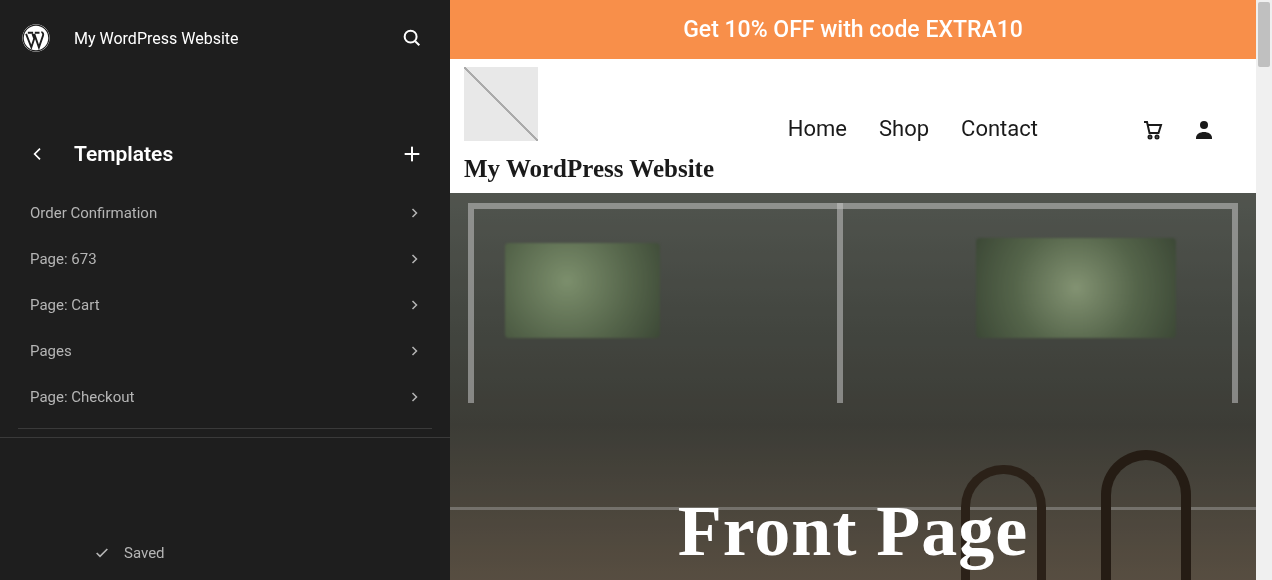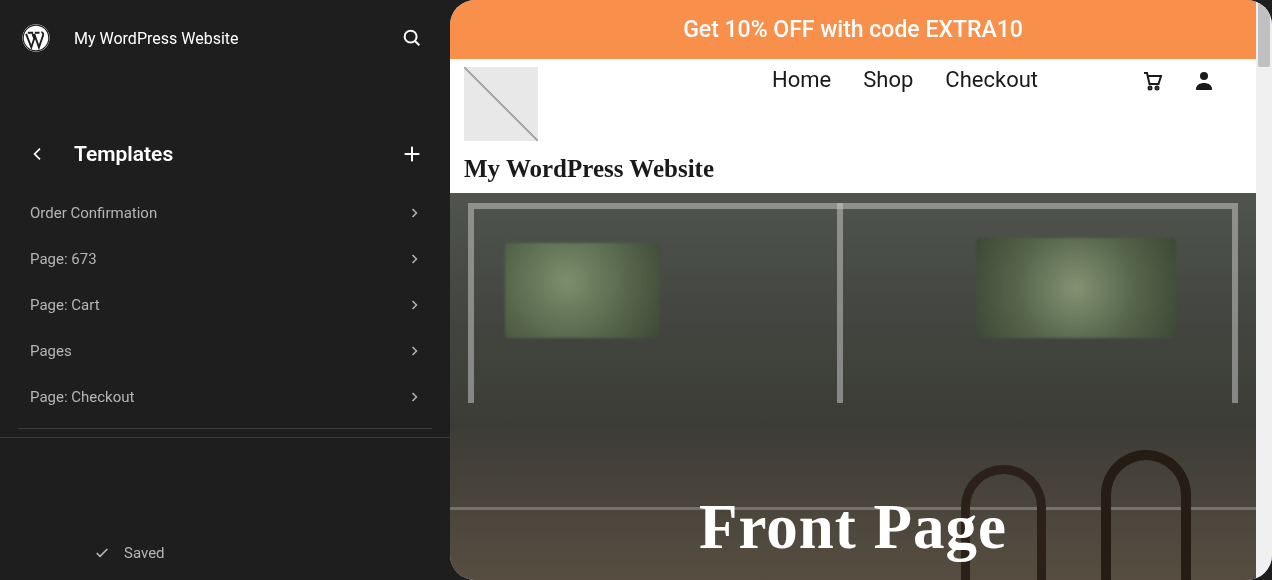--- a/index.html
+++ b/index.html
@@ -109,21 +109,20 @@
   margin: 0;
 }
 
 .preview {
   flex: 1;
   background: #c4b5fd;
   position: relative;
   display: flex;
   flex-direction: column;
   overflow: hidden;
-  border-radius: 25px;
 }
 .scrollbar-track {
   position: absolute;
   right: 0;
   top: 0;
   width: 16px;
   height: 100%;
   background: #f0f0f0;
 }
 .scrollbar-thumb {
@@ -146,21 +145,21 @@
 }
 .site-header {
   background: #fff;
   padding: 8px 40px 10px 14px;
   display: flex;
   flex-direction: column;
   margin-right: 16px;
 }
 .header-row1 {
   display: flex;
-  align-items: flex-start;
+  align-items: flex-end;
 }
 .logo-placeholder {
   width: 74px;
   height: 74px;
   background: #e8e8e8;
   position: relative;
   overflow: hidden;
 }
 .logo-placeholder::before {
   content: "";
@@ -243,23 +242,23 @@
   position: absolute; bottom: 70px; left: 0; right: 0; height: 3px;
   background: rgba(255,255,255,0.35);
 }
 .hero .overlay {
   position: absolute; inset: 0;
   background: rgba(20,20,20,0.25);
 }
 .hero-title {
   position: absolute;
   left: 50%; transform: translateX(-50%);
-  bottom: 16px;
+  bottom: 7px;
   font-family: Georgia, "Times New Roman", serif;
-  font-size: 63px;
+  font-size: 72px;
   font-weight: 800;
   color: #fff;
   white-space: nowrap;
   letter-spacing: 1px;
 }
 svg { display: block; }
 </style>
 </head>
 <body>
 
@@ -343,21 +342,21 @@
 
 <div class="preview">
   <div class="promo">Get 10% OFF with code EXTRA10</div>
 
   <div class="site-header">
     <div class="header-row1">
       <div class="logo-placeholder"></div>
       <div class="nav">
         <span class="nav-item">Home</span>
         <span class="nav-item">Shop</span>
-        <span class="nav-item">Checkout</span>
+        <span class="nav-item">Contact</span>
         <div class="nav-icons">
           <span>
             <svg width="24" height="24" viewBox="0 0 24 24" fill="none" stroke="#1a1a1a" stroke-width="2">
               <path d="M4 5h3l2.5 11h9L21 8H8"></path>
               <circle cx="10" cy="20" r="1.5"></circle>
               <circle cx="17" cy="20" r="1.5"></circle>
             </svg>
           </span>
           <span>
             <svg width="24" height="24" viewBox="0 0 24 24" fill="#1a1a1a">

